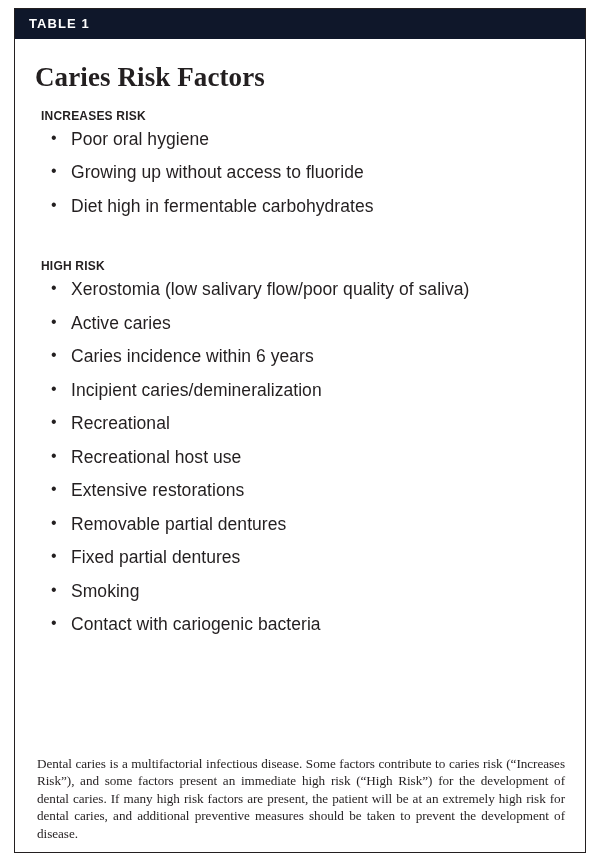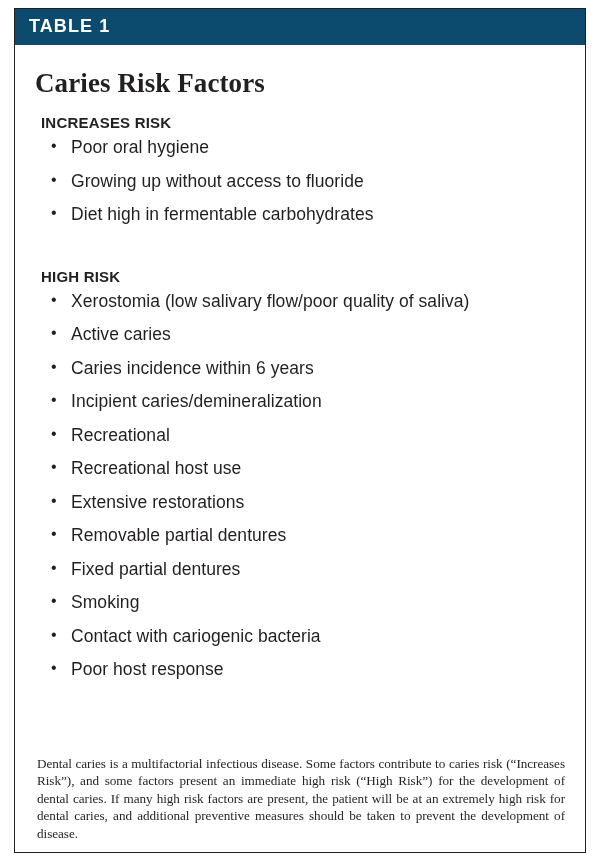--- a/index.html
+++ b/index.html
@@ -18,25 +18,25 @@
     width: 572px;
     margin: 8px auto 0 auto;
     border: 1px solid #231f20;
     box-sizing: border-box;
     height: 845px;
     display: flex;
     flex-direction: column;
     background: #ffffff;
   }
   .table-header {
-    background: #0c4a6e;
+    background: #0f172a;
     color: #ffffff;
     font-family: "Liberation Sans", sans-serif;
     font-weight: bold;
-    font-size: 18px;
+    font-size: 13px;
     letter-spacing: 1.1px;
     padding: 8px 0 8px 14px;
     line-height: 1.1;
   }
   .card-body {
     padding: 22px 18px 10px 18px;
     box-sizing: border-box;
     flex: 1 1 auto;
     display: flex;
     flex-direction: column;
@@ -48,21 +48,21 @@
     line-height: 1.1;
     margin: 2px 0 16px 2px;
     letter-spacing: 0.1px;
   }
   .section {
     margin-bottom: 6px;
   }
   .section-heading {
     font-family: "Liberation Sans", sans-serif;
     font-weight: bold;
-    font-size: 15px;
+    font-size: 12px;
     letter-spacing: 0.2px;
     margin: 0 0 8px 8px;
   }
   .section + .section {
     margin-top: 22px;
   }
   ul.bullet-list {
     list-style: none;
     margin: 0;
     padding: 0;
@@ -121,21 +121,20 @@
         <li>Active caries</li>
         <li>Caries incidence within 6 years</li>
         <li>Incipient caries/demineralization</li>
         <li>Recreational</li>
         <li>Recreational host use</li>
         <li>Extensive restorations</li>
         <li>Removable partial dentures</li>
         <li>Fixed partial dentures</li>
         <li>Smoking</li>
         <li>Contact with cariogenic bacteria</li>
-        <li>Poor host response</li>
       </ul>
     </div>
 
     <div class="spacer"></div>
 
     <div class="footnote">Dental caries is a multifactorial infectious disease. Some factors contribute to caries risk (“Increases Risk”), and some factors present an immediate high risk (“High Risk”) for the development of dental caries. If many high risk factors are present, the patient will be at an extremely high risk for dental caries, and additional preventive measures should be taken to prevent the development of disease.</div>
 
   </div>
 </div>
 

